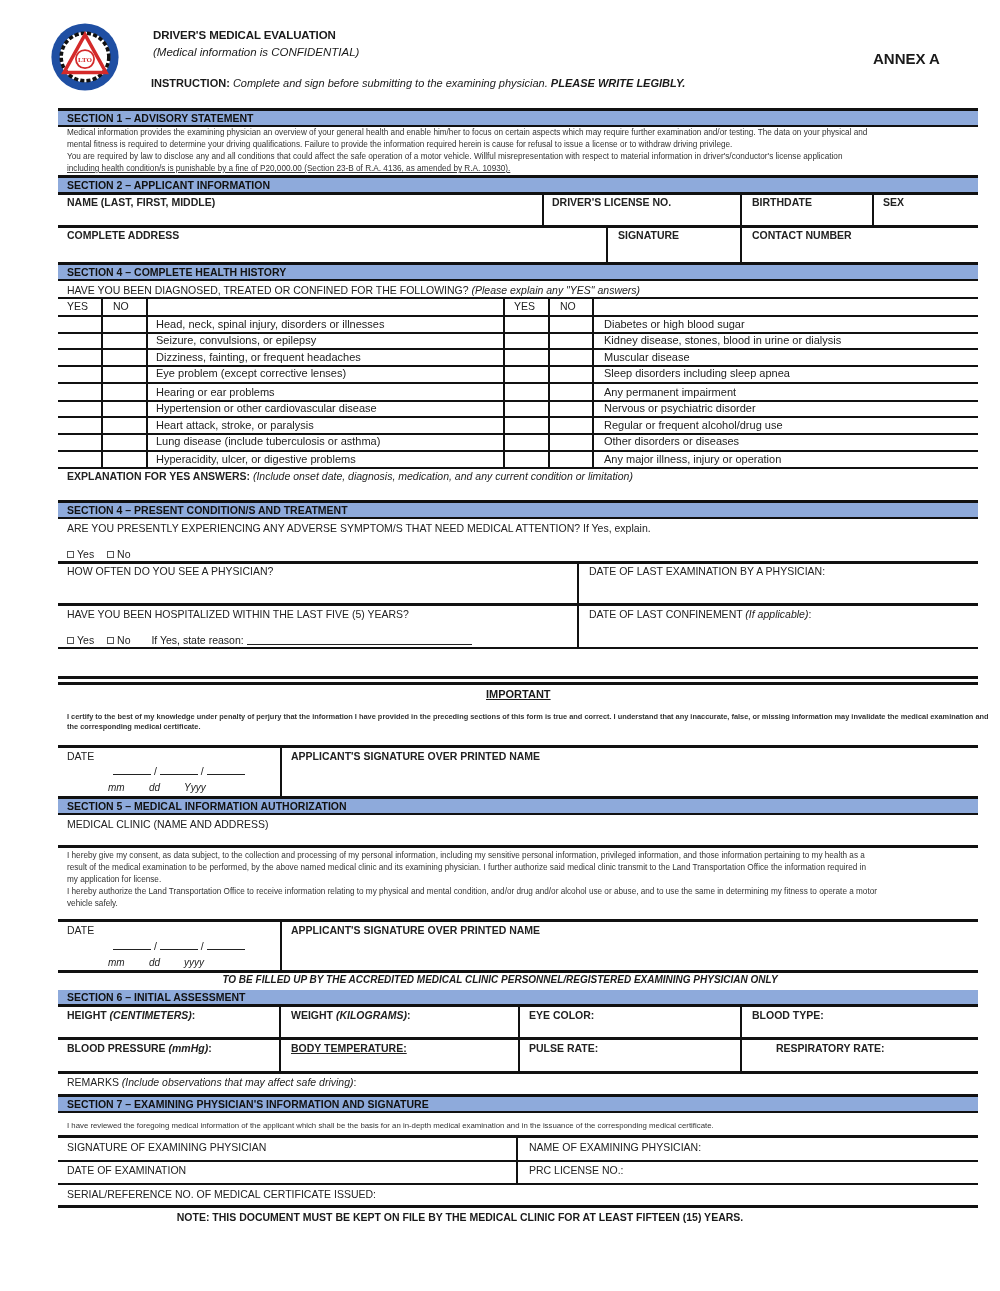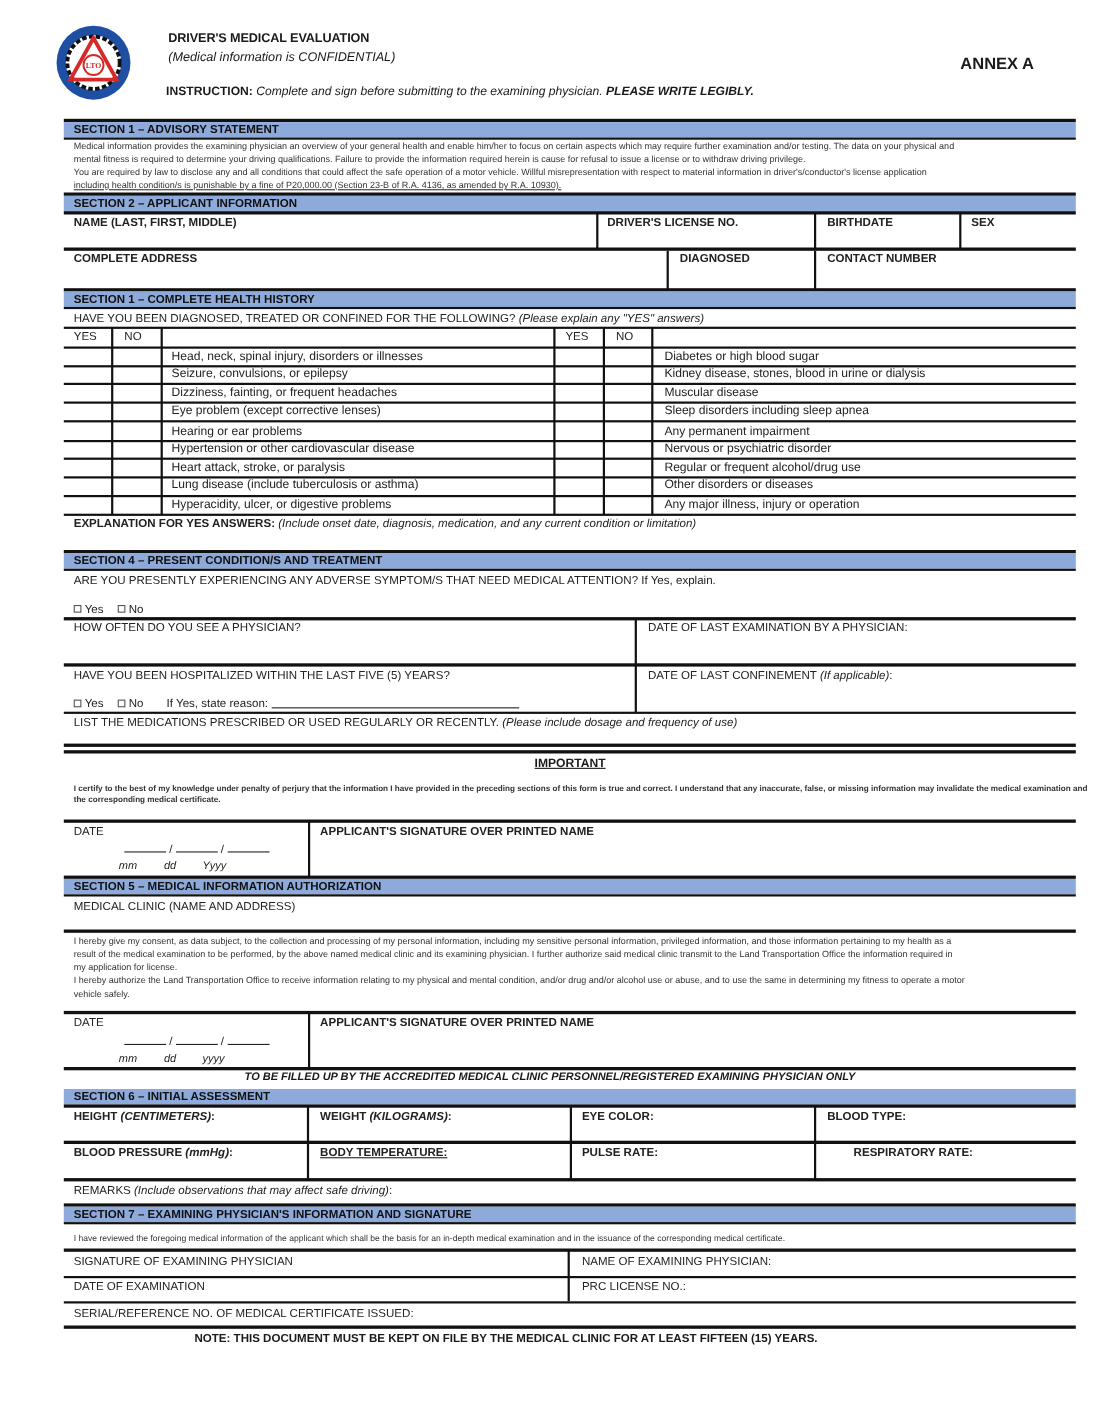--- a/index.html
+++ b/index.html
@@ -94,28 +94,28 @@
   <div class="lbl b" style="left:752px; top:196px;">BIRTHDATE</div>
   <div class="vline" style="left:872px; top:194px; height:32px;"></div>
   <div class="input-area" style="left:874px; top:194px; width:104px; height:31px;"></div>
   <div class="lbl b" style="left:883px; top:196px;">SEX</div>
 
   <div class="hline" style="top:225px;"></div>
   <div class="input-area" style="left:58px; top:228px; width:548px; height:34px;"></div>
   <div class="lbl b" style="left:67px; top:229px;">COMPLETE ADDRESS</div>
   <div class="vline" style="left:606px; top:228px; height:35px;"></div>
   <div class="input-area" style="left:608px; top:228px; width:132px; height:34px;"></div>
-  <div class="lbl b" style="left:618px; top:229px;">DIAGNOSED</div>
+  <div class="lbl b" style="left:618px; top:229px;">SIGNATURE</div>
   <div class="vline" style="left:740px; top:228px; height:35px;"></div>
   <div class="input-area" style="left:742px; top:228px; width:236px; height:34px;"></div>
   <div class="lbl b" style="left:752px; top:229px;">CONTACT NUMBER</div>
 
   <div class="hline" style="top:262px;"></div>
   <div class="sec-bar" style="top:265px;"></div>
-  <div class="sec-title" style="top:265px;">SECTION 1 – COMPLETE HEALTH HISTORY</div>
+  <div class="sec-title" style="top:265px;">SECTION 4 – COMPLETE HEALTH HISTORY</div>
   <div class="hline thin" style="top:279px;"></div>
   <div class="lbl" style="left:67px; top:284px;">
     <span>HAVE YOU BEEN DIAGNOSED, TREATED OR CONFINED FOR THE FOLLOWING? </span><span class="it">(Please explain any "YES" answers)</span>
   </div>
 
   <div class="hline" style="top:297px; height:2px;"></div>
   <div class="ht-hdr" style="left:67px; top:300px;">YES</div>
   <div class="ht-hdr" style="left:113px; top:300px;">NO</div>
   <div class="ht-hdr" style="left:514px; top:300px;">YES</div>
   <div class="ht-hdr" style="left:560px; top:300px;">NO</div>
@@ -191,23 +191,20 @@
   </div>
   <div class="input-area" style="left:580px; top:622px; width:398px; height:24px;"></div>
   <div class="checkbox-line" style="left:67px; top:634px;">
     <span class="opt"><span class="box"></span><span>Yes</span></span>
     <span class="opt"><span class="box"></span><span>No</span></span>
     <span style="margin-left:8px;">If Yes, state reason:</span>
     <span class="underline-field"></span>
   </div>
 
   <div class="hline thin" style="top:647px;"></div>
-  <div class="lbl" style="left:67px; top:651px;">
-    <span>LIST THE MEDICATIONS PRESCRIBED OR USED REGULARLY OR RECENTLY. </span><span class="it">(Please include dosage and frequency of use)</span>
-  </div>
   <div class="input-area" style="left:58px; top:664px; width:920px; height:14px;"></div>
   <div class="hline" style="top:676px;"></div>
   <div class="hline" style="top:682px;"></div>
 
   <div class="important">IMPORTANT</div>
   <div class="tiny" style="left:67px; top:711px; font-weight:bold;">I certify to the best of my knowledge under penalty of perjury that the information I have provided in the preceding sections of this form is true and correct. I understand that any inaccurate, false, or missing information may invalidate the medical examination and</div>
   <div class="tiny" style="left:67px; top:721px; font-weight:bold;">the corresponding medical certificate.</div>
 
   <div class="hline" style="top:745px;"></div>
   <div class="lbl" style="left:67px; top:750px;">DATE</div>

